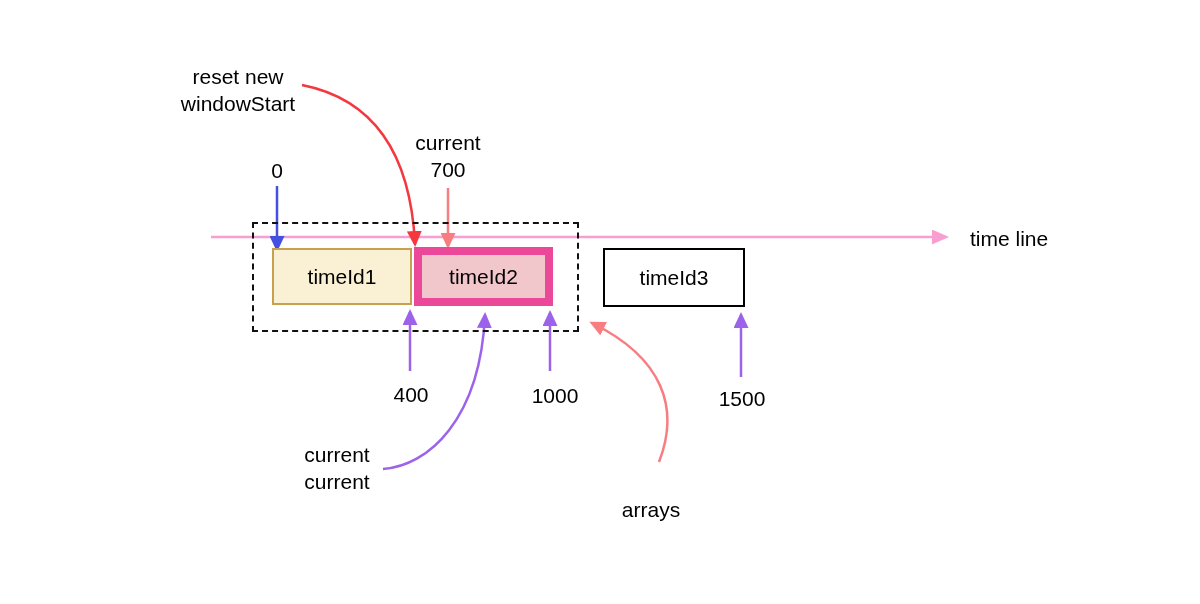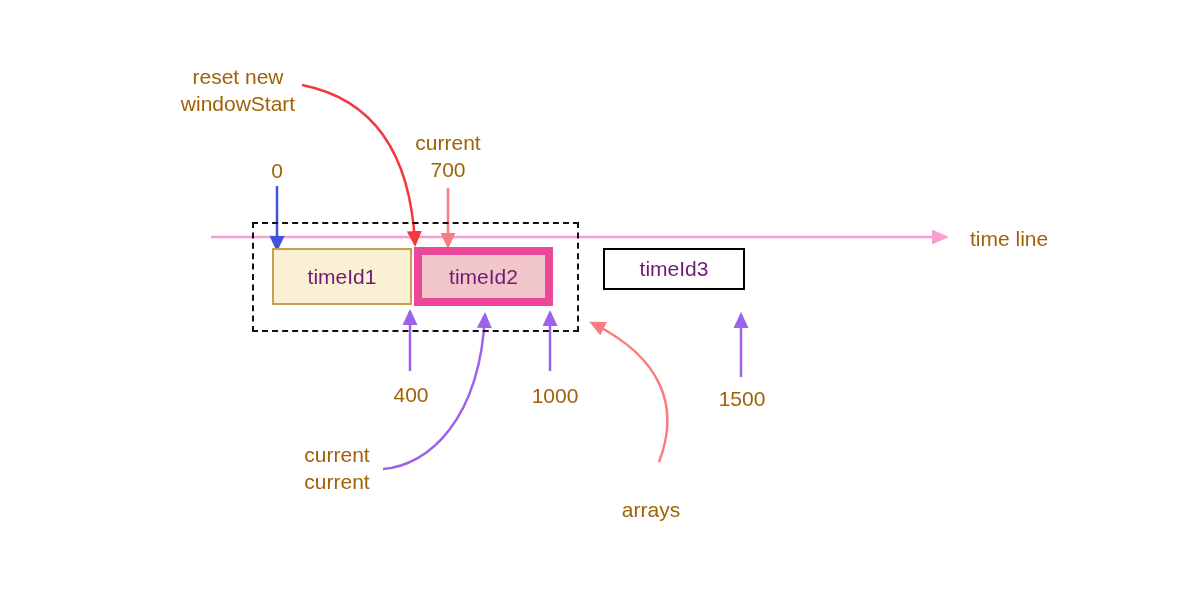--- a/index.html
+++ b/index.html
@@ -22,44 +22,44 @@
     top: 0;
     width: 1200px;
     height: 604px;
     pointer-events: none;
   }
   .txt {
     position: absolute;
     font-size: 21px;
     line-height: 27px;
     text-align: center;
-    color: #a16207;
+    color: #000000;
     white-space: nowrap;
   }
   .box {
     position: absolute;
     display: flex;
     align-items: center;
     justify-content: center;
     font-size: 21px;
-    color: #701a75;
+    color: #000000;
     box-sizing: border-box;
   }
   .box-timeid1 {
     left: 272px; top: 248px; width: 140px; height: 57px;
     background: #faf0d3;
     border: 2px solid #c7a14f;
   }
   .box-timeid2 {
     left: 414px; top: 247px; width: 139px; height: 59px;
     background: #f1c7cb;
     border: 8px solid #ec4899;
   }
   .box-timeid3 {
-    left: 603px; top: 248px; width: 142px; height: 42px;
+    left: 603px; top: 248px; width: 142px; height: 59px;
     background: #ffffff;
     border: 2px solid #000000;
   }
   .window-rect {
     position: absolute;
     left: 252px; top: 222px; width: 327px; height: 110px;
     border: 2px dashed #111111;
     box-sizing: border-box;
   }
 </style>

